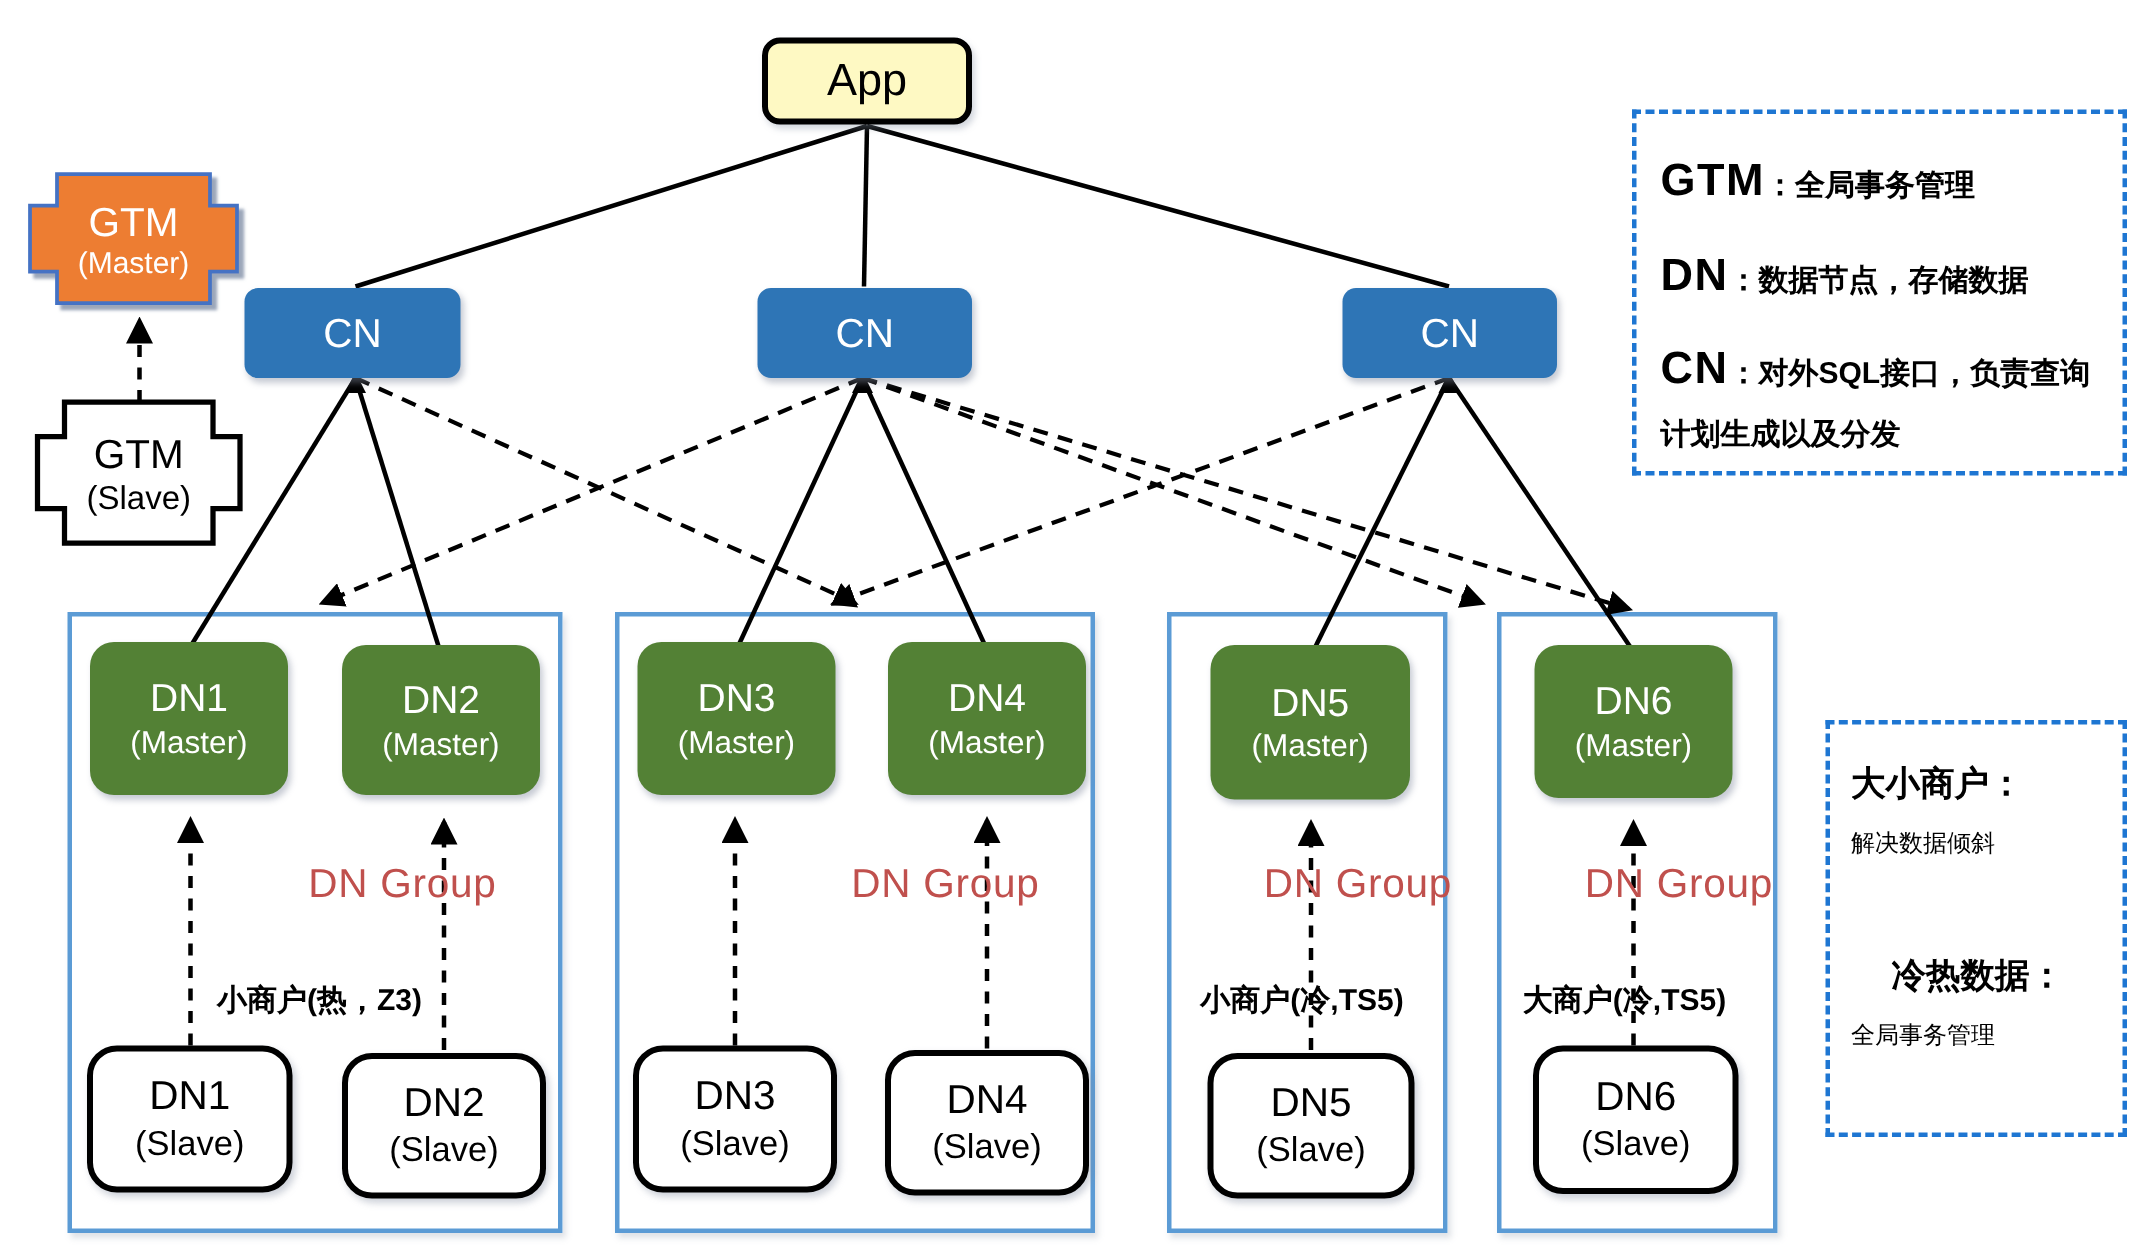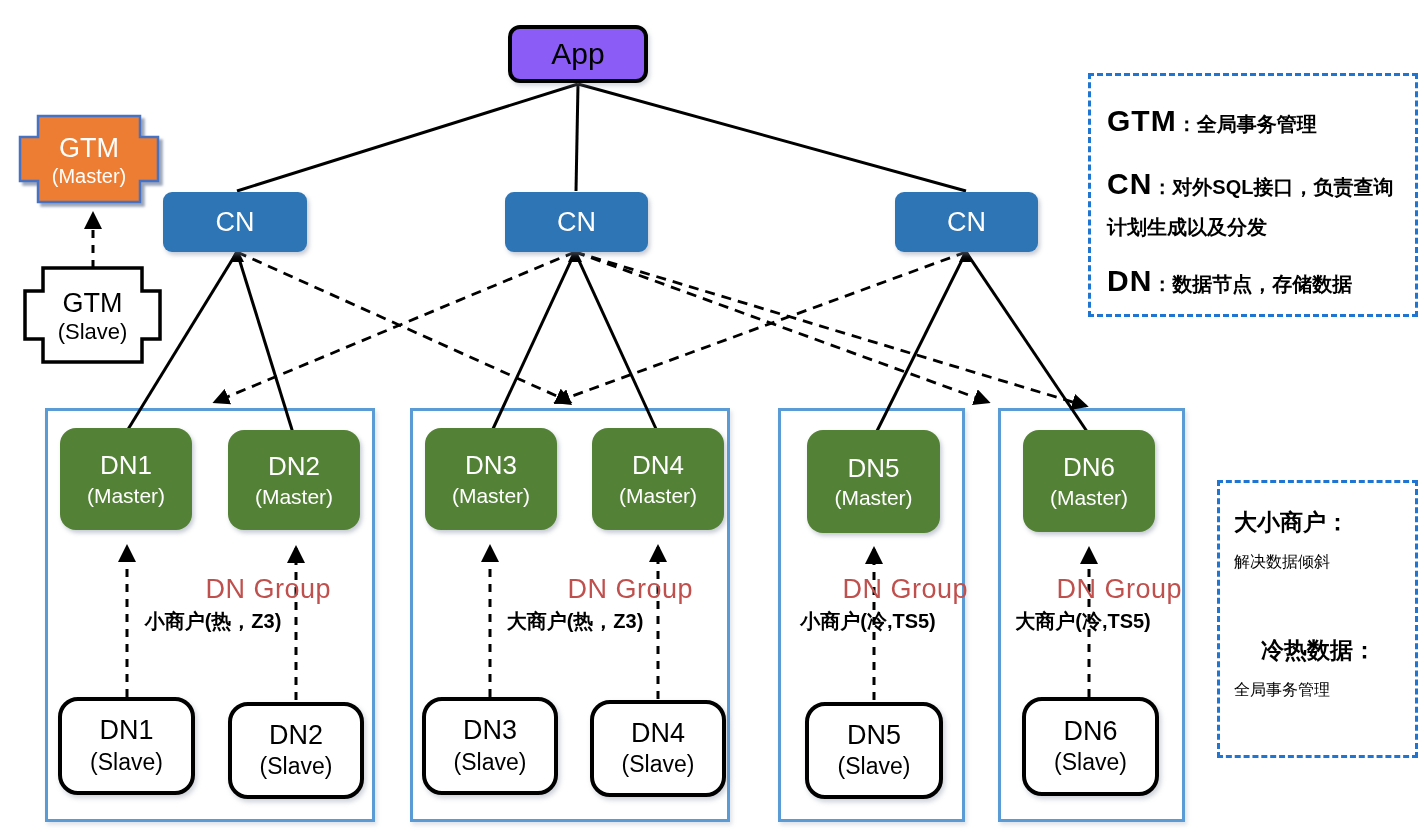--- a/index.html
+++ b/index.html
@@ -6,21 +6,21 @@
   #stage{
     position:relative;width:1425px;height:840px;background:#ffffff;overflow:hidden;
     font-family:"Liberation Sans","DejaVu Sans",sans-serif;
   }
   
   .node{
     position:absolute;display:flex;flex-direction:column;align-items:center;justify-content:center;
     text-align:center;z-index:3;box-sizing:border-box;
   }
   .app{
-    background:#8b5cf6;border:4px solid #000;border-radius:12px;
+    background:#fef9c3;border:4px solid #000;border-radius:12px;
     font-size:30px;color:#000;box-shadow:2px 3px 4px rgba(130,140,160,.35);
   }
   .cn{
     background:#2E75B6;border-radius:9px;color:#fff;font-size:27px;
     box-shadow:2px 3px 4px rgba(130,140,160,.45);
   }
   .dn-master{
     background:#538135;border-radius:16px;color:#fff;
     box-shadow:2px 3px 4px rgba(130,140,160,.45);
   }
@@ -41,21 +41,21 @@
   .gtm-text.slave .l2{font-size:22px;}
   
   .dn-group-box{
     position:absolute;border:3px solid #5B9BD5;background:transparent;z-index:1;box-sizing:border-box;
     box-shadow:2px 3px 4px rgba(150,160,175,.3);
   }
   .dn-group-label{
     position:absolute;z-index:4;text-align:right;color:#C0504D;font-size:27px;letter-spacing:.5px;
   }
   .dn-group-sub{
-    position:absolute;z-index:4;text-align:center;color:#000;font-size:20px;font-weight:bold;
+    position:absolute;z-index:4;text-align:center;color:#000;font-size:20px;font-weight:bold;margin-top:45px;
   }
   
   .legend{
     position:absolute;border:3px dashed #1E76D2;box-sizing:border-box;background:#fff;z-index:2;
   }
   .legend-top{padding:10px 14px 6px 16px;}
   .legend-top p{margin:9px 0 10px 0;line-height:1.75;font-size:20px;color:#000;font-weight:bold;}
   .legend-top .term{font-size:30px;color:#000;letter-spacing:1px;}
   .legend-bottom{padding:14px 10px 10px 14px;}
   .legend-bottom .lt{margin:10px 0 2px 0;font-size:23px;font-weight:bold;color:#000;}
@@ -171,21 +171,20 @@
     <div class="l2">(Master)</div>
   </div>
   <div class="node dn-master" style="left:1023px;top:430px;width:132px;height:102px">
     <div class="l1">DN6</div>
     <div class="l2">(Master)</div>
   </div>
 
   <div class="dn-group-label" style="left:96px;top:574px;width:235px">DN Group</div>
   <div class="dn-group-sub" style="left:88px;top:608px;width:250px">小商户(热，Z3)</div>
   <div class="dn-group-label" style="left:458px;top:574px;width:235px">DN Group</div>
-  <div class="dn-group-sub" style="left:450px;top:608px;width:250px">大商户(热，Z3)</div>
   <div class="dn-group-label" style="left:768px;top:574px;width:200px">DN Group</div>
   <div class="dn-group-sub" style="left:763px;top:608px;width:210px">小商户(冷,TS5)</div>
   <div class="dn-group-label" style="left:982px;top:574px;width:200px">DN Group</div>
   <div class="dn-group-sub" style="left:978px;top:608px;width:210px">大商户(冷,TS5)</div>
 
   <div class="node dn-slave" style="left:58px;top:697px;width:137px;height:98px">
     <div class="l1">DN1</div>
     <div class="l2">(Slave)</div>
   </div>
   <div class="node dn-slave" style="left:228px;top:702px;width:136px;height:97px">
@@ -204,22 +203,22 @@
     <div class="l1">DN5</div>
     <div class="l2">(Slave)</div>
   </div>
   <div class="node dn-slave" style="left:1022px;top:697px;width:137px;height:99px">
     <div class="l1">DN6</div>
     <div class="l2">(Slave)</div>
   </div>
 
   <div class="legend legend-top" style="left:1088px;top:73px;width:330px;height:244px">
     <p><span class="term">GTM</span><span>：全局事务管理</span></p>
+    <p><span class="term">DN</span><span>：数据节点，存储数据</span></p>
     <p><span class="term">CN</span><span>：对外SQL接口，负责查询计划生成以及分发</span></p>
-    <p><span class="term">DN</span><span>：数据节点，存储数据</span></p>
   </div>
 
   <div class="legend legend-bottom" style="left:1217px;top:480px;width:201px;height:278px">
     <p class="lt">大小商户：</p>
     <p class="ld">解决数据倾斜</p>
     <p class="lt gap">冷热数据：</p>
     <p class="ld">全局事务管理</p>
   </div>
 
 </div>

